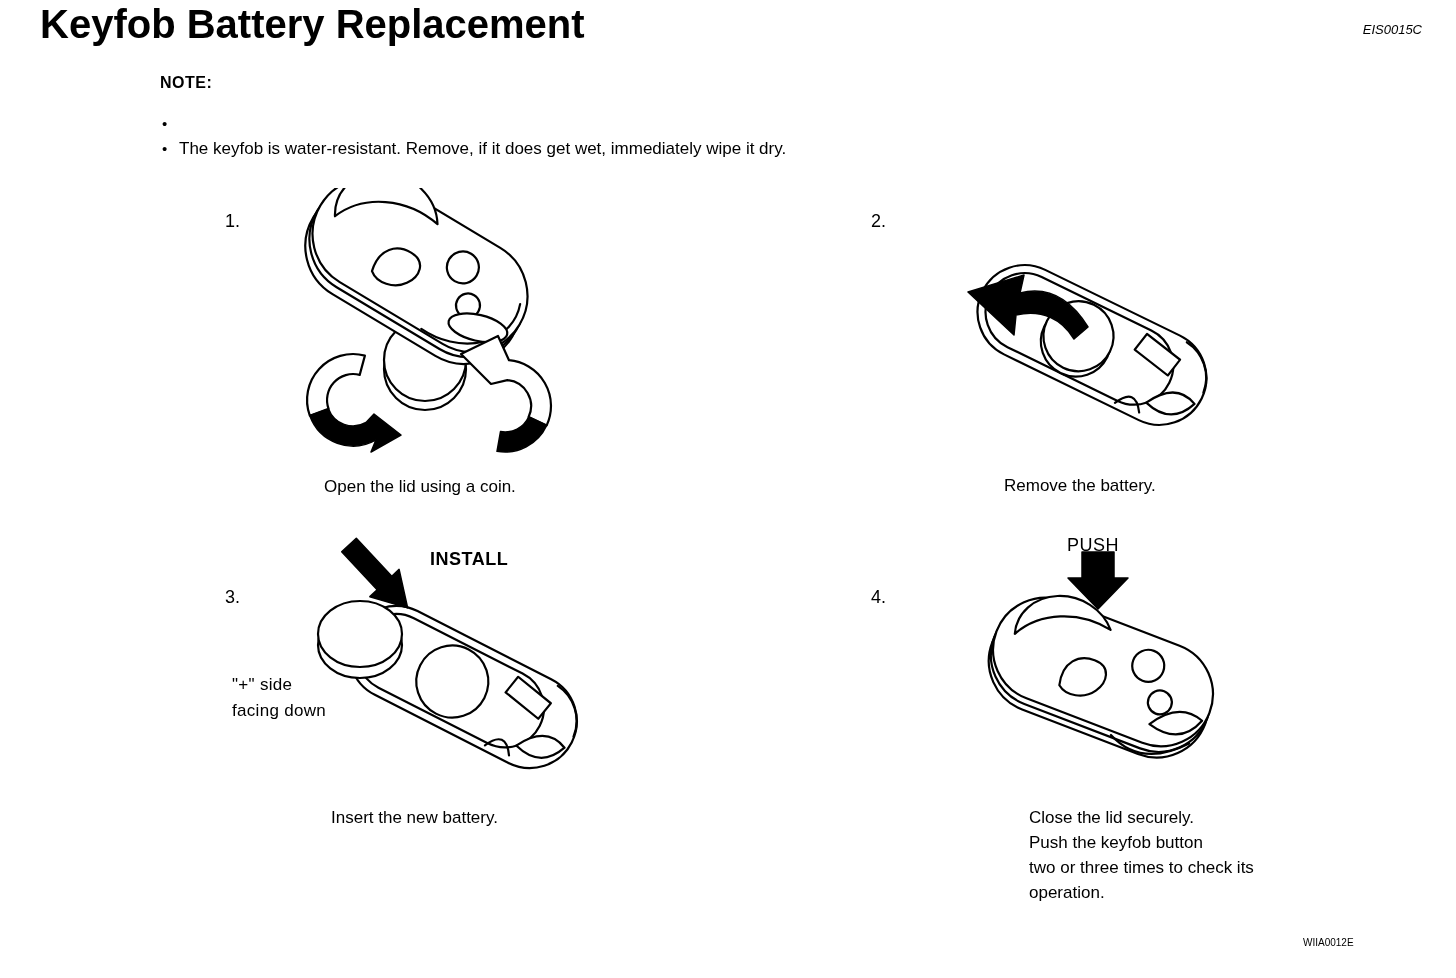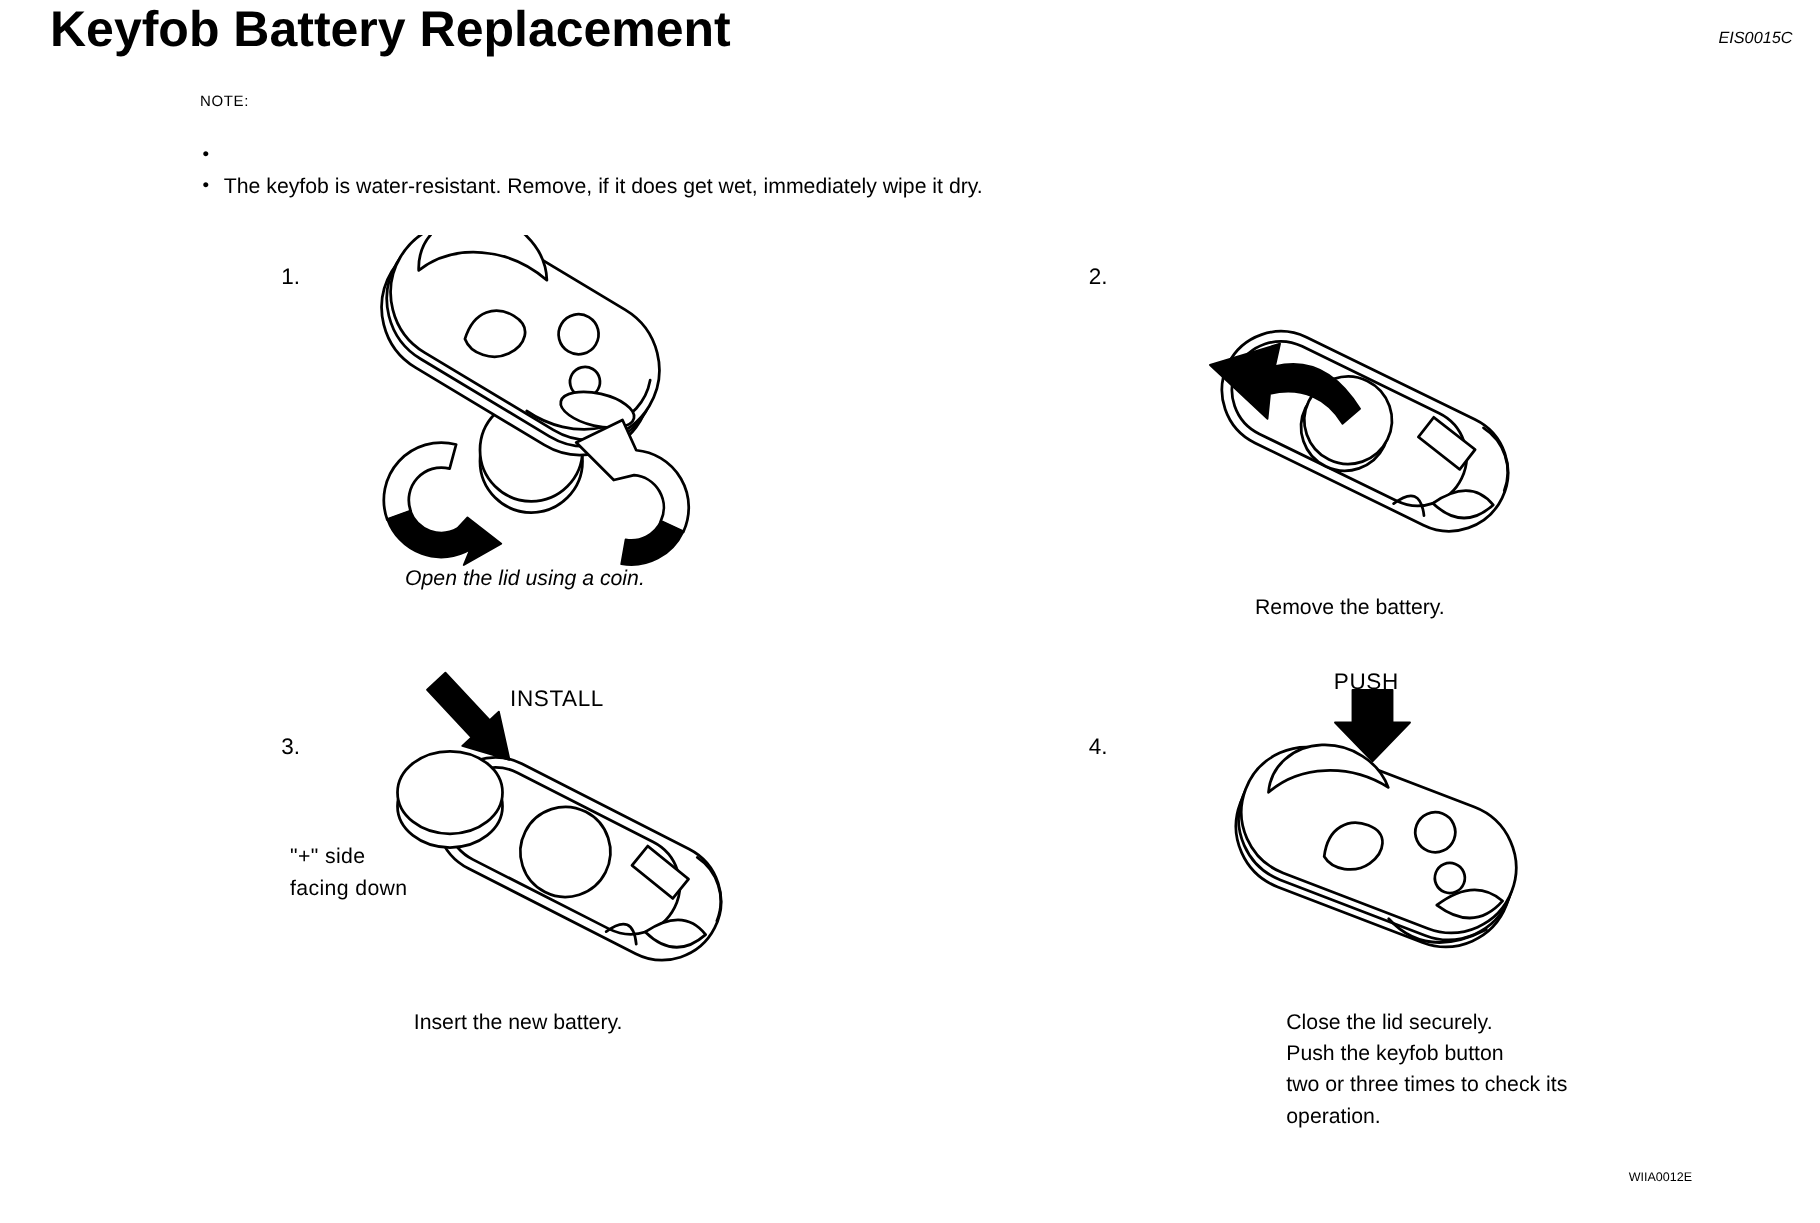--- a/index.html
+++ b/index.html
@@ -12,50 +12,50 @@
     overflow: hidden;
   }
   .abs { position: absolute; }
 
   .page-title {
     left: 40px; top: 2px;
     font-size: 40px; font-weight: bold;
     letter-spacing: 0px;
   }
   .code-top {
-    right: 22px; top: 22px;
+    right: 34px; top: 22px;
     font-size: 13px; font-style: italic;
   }
   .code-bottom {
     left: 1303px; top: 937px;
     font-size: 10px;
   }
   .note-heading {
     left: 160px; top: 74px;
-    font-size: 12px; font-weight: normal;
+    font-size: 16px; font-weight: bold;
     letter-spacing: 0.5px;
   }
   .note-list { left: 162px; top: 111px; font-size: 17px; }
   .note-item { display: flex; line-height: 25px; }
   .note-item .bullet { width: 17px; font-size: 15px; }
 
   .step-number { font-size: 18px; }
   .n1 { left: 225px; top: 211px; }
   .n2 { left: 871px; top: 211px; }
   .n3 { left: 225px; top: 587px; }
   .n4 { left: 871px; top: 587px; }
 
   .caption { font-size: 17px; line-height: 25px; white-space: pre-line; }
-  .c1 { left: 324px; top: 450px; font-style: italic; }
+  .c1 { left: 324px; top: 474px; }
   .c2 { left: 1004px; top: 473px; }
   .c3 { left: 331px; top: 805px; }
   .c4 { left: 1029px; top: 805px; }
 
   .fig-label { font-size: 18px; letter-spacing: 0.5px; }
-  .lbl-install { left: 408px; top: 549px; }
+  .lbl-install { left: 430px; top: 549px; font-weight: bold; }
   .lbl-push   { left: 1067px; top: 535px; text-align: center; }
   .lbl-polarity {
     left: 232px; top: 672px;
     font-size: 17px; line-height: 26px; white-space: pre-line;
     letter-spacing: 0.3px;
   }
 
   .illus { position: absolute; }
   .i1 { left: 295px; top: 188px; }
   .i2 { left: 950px; top: 245px; }

